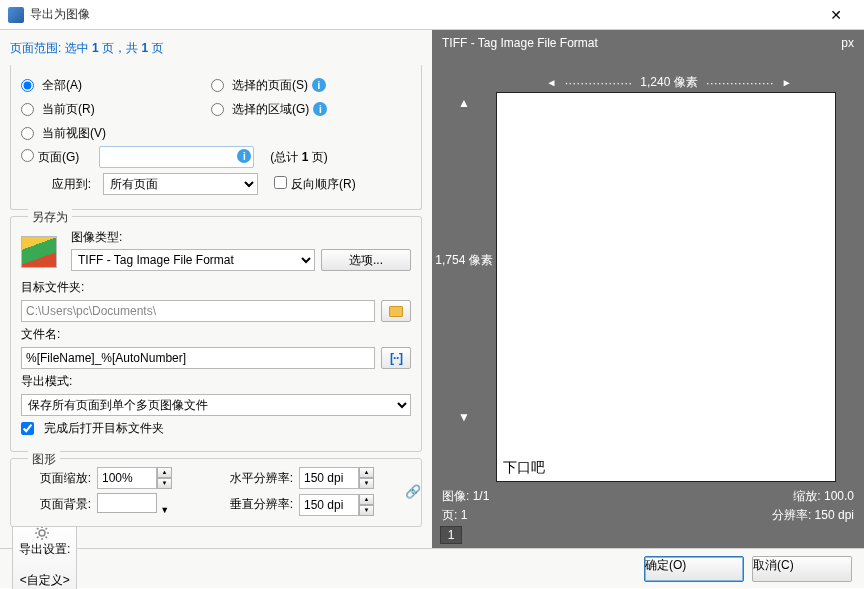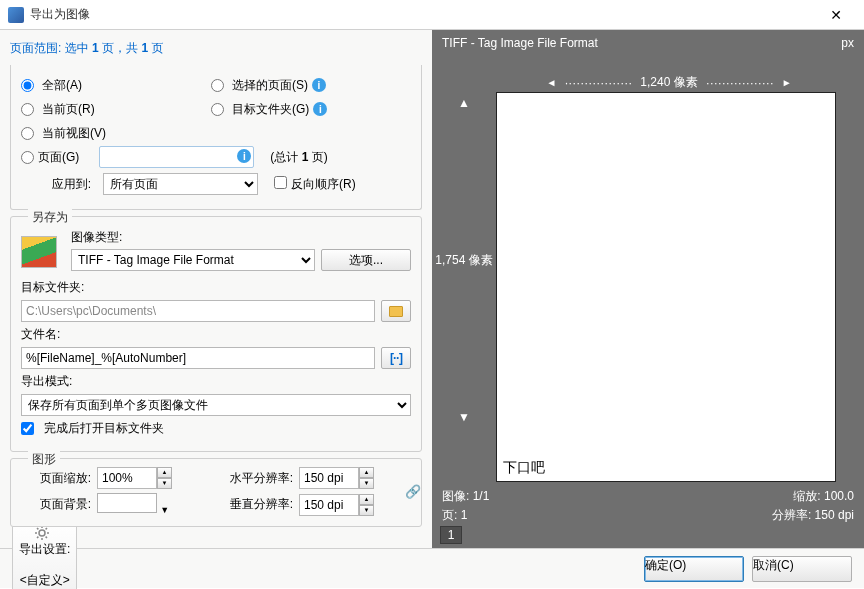--- a/index.html
+++ b/index.html
@@ -100,32 +100,32 @@
             <span class="info-icon">i</span>
           </label>
       </div>
       <div class="radio-row">
         <label class="col1">
             <input type="radio" name="pr" style="">
             <span>当前页(R)</span>
           </label>
         <label class="col2">
             <input type="radio" name="pr" style="">
-            <span>目标文件夹(G)</span> 
+            <span>选择的区域(G)</span> 
             <span class="info-icon">i</span>
           </label>
       </div>
       <div class="radio-row">
         <label class="col1">
             <input type="radio" name="pr" style="">
             <span>当前视图(V)</span>
           </label>
       </div>
       <div class="radio-row">
-        <label style="display:flex;align-items:center">
+        <label style="display:flex;">
             <input type="radio" name="pr" style="">
             <span>页面(G)</span>
           </label>
         <div style="position:relative;margin-left:10px">
           <input type="text" class="pageinput" style="">
           <span class="info-icon" style="position:absolute;right:3px;top:3px">i</span>
         </div>
         <span class="totalpages"><span>(总计 </span><b>1</b><span> 页)</span></span>
       </div>
       <div class="row" style="margin-top:4px">

